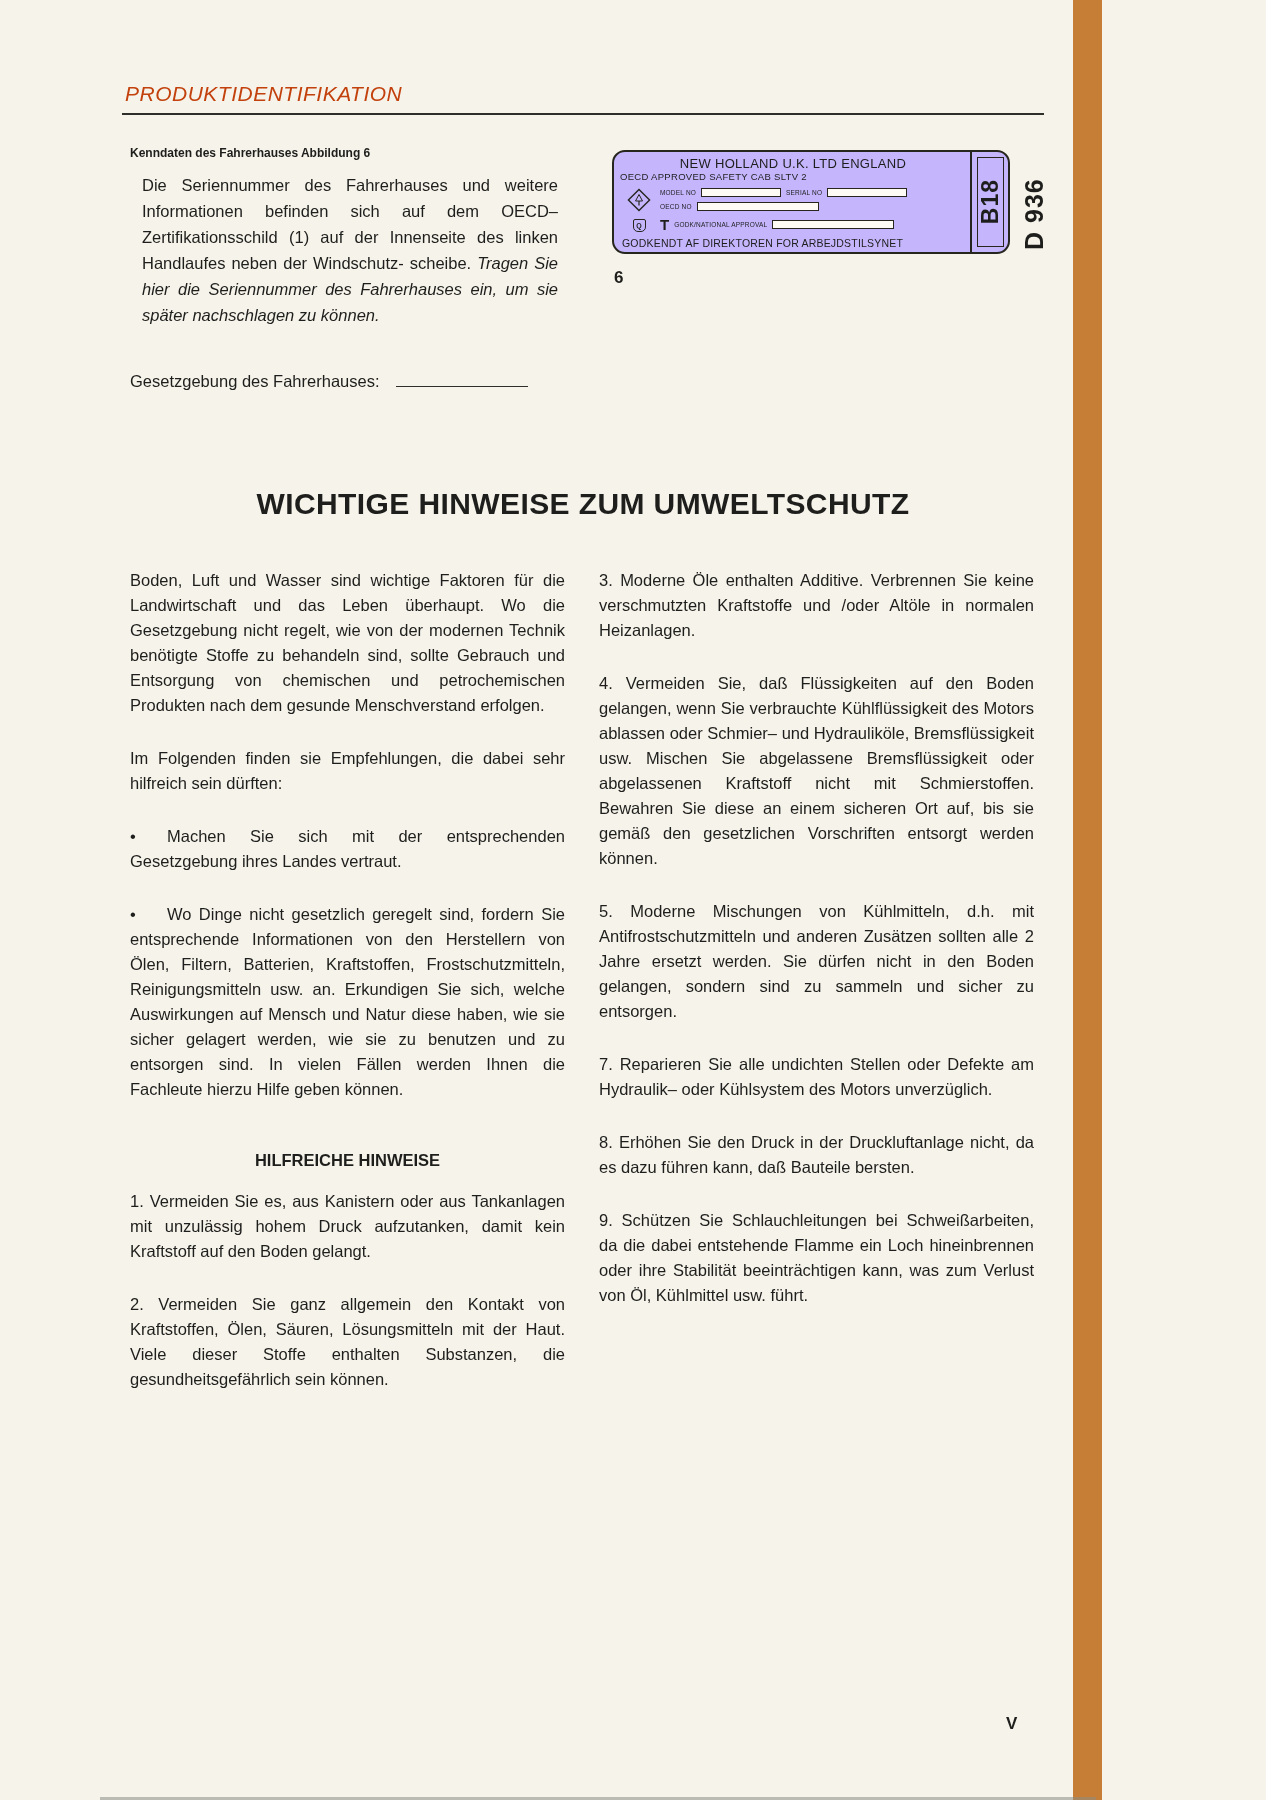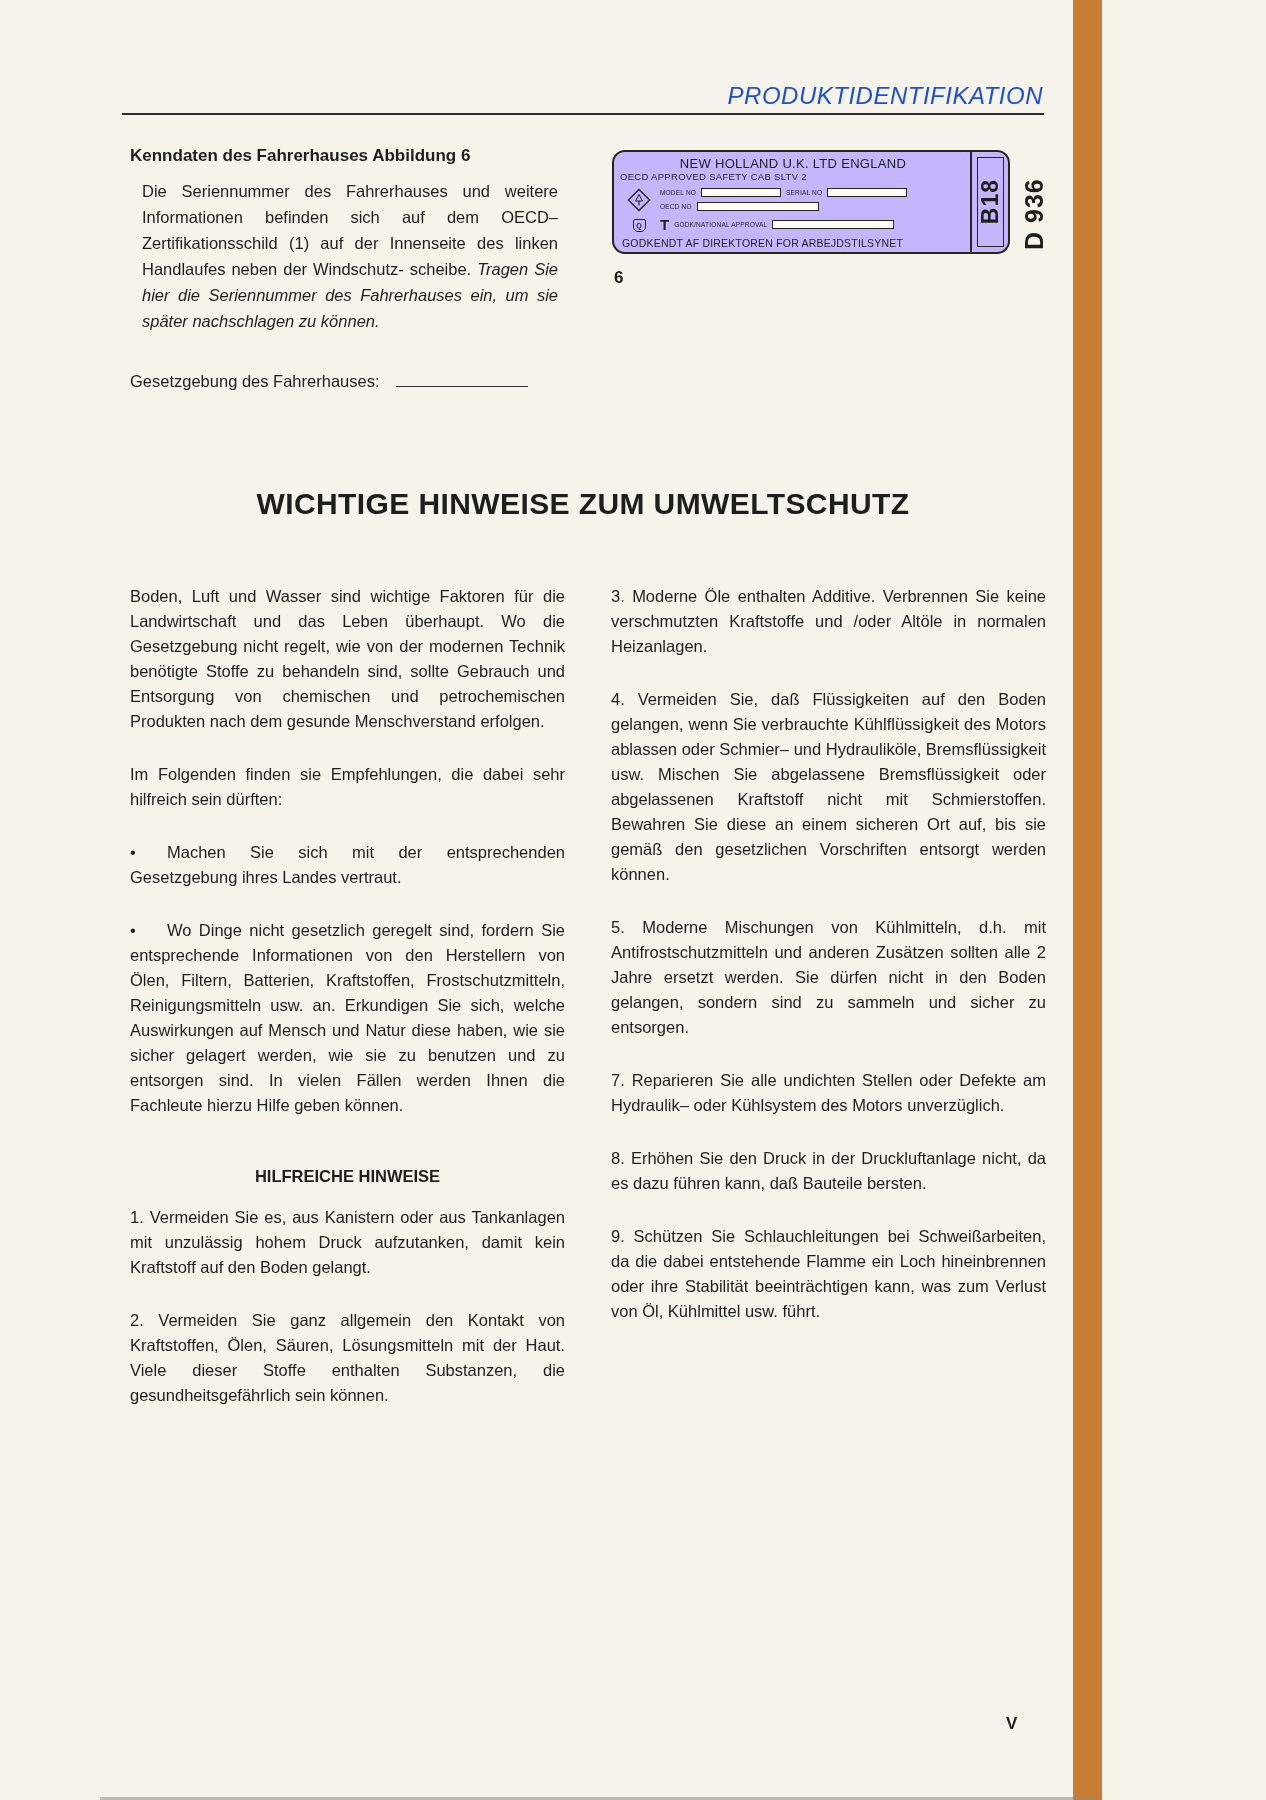--- a/index.html
+++ b/index.html
@@ -16,30 +16,30 @@
     position: absolute; left: 1073px; top: 0;
     width: 29px; height: 1800px;
     background: #c67e37;
   }
   .scan-edge-shadow {
     position: absolute; left: 100px; right: 170px; bottom: 0;
     height: 3px; background: #8d8c85; opacity: .55;
   }
   .running-header {
     position: absolute; top: 82px; left: 125px; width: 918px;
-    text-align: right; font-size: 24px; font-style: italic;
-    letter-spacing: .5px; color: #1d4ed8;
+    text-align: left; font-size: 21px; font-style: italic;
+    letter-spacing: .5px; color: #c2410c;
   }
   .head-rule {
     position: absolute; top: 113px; left: 122px; width: 922px;
     border-top: 2.5px solid #2e2e2b;
   }
   
   .cab { position: absolute; left: 130px; top: 146px; width: 440px; }
-  .cab h3 { font-size: 17px; margin: 0 0 9px 0; font-weight: bold; }
+  .cab h3 { font-size: 12px; margin: 0 0 9px 0; font-weight: bold; }
   .cab p { font-size: 16.5px; line-height: 26px; text-align: justify; margin: 12px; }
   .serial-line { position: absolute; left: 130px; top: 372px; font-size: 16.5px; }
   .serial-blank {
     display: inline-block; width: 132px; height: 14px;
     border-bottom: 1.5px solid #2e2e2b; margin-left: 16px;
     vertical-align: baseline;
   }
   
   .figure { position: absolute; left: 612px; top: 150px; width: 450px; }
   .plate {
@@ -68,21 +68,21 @@
     writing-mode: vertical-rl; transform: rotate(180deg);
     display: flex; align-items: center; letter-spacing: 1px;
   }
   .fig-caption { margin: 14px 0 0 2px; font-size: 17px; font-weight: bold; }
   
   .env-title {
     position: absolute; top: 487px; left: 122px; width: 922px;
     text-align: center; font-size: 30px; font-weight: bold;
     letter-spacing: .4px; margin: 0;
   }
-  .columns { position: absolute; left: 130px; top: 584px; width: 916px; display: flex; gap: 46px; }
+  .columns { position: absolute; left: 130px; top: 568px; width: 916px; display: flex; gap: 34px; }
   .col { width: 435px; font-size: 16.5px; line-height: 25px; text-align: justify; }
   .col p { margin: 0 0 28px 0; }
   .bullet { display: inline-block; width: 37px; }
   .subhead { font-weight: bold; font-size: 16.5px; margin: 46px 0 16px 0; text-align: center; }
   .page-number { position: absolute; left: 1006px; top: 1714px; font-size: 17px; font-weight: bold; }
 </style>
 </head>
 <body>
 
 <div class="edge-stripe"></div>

